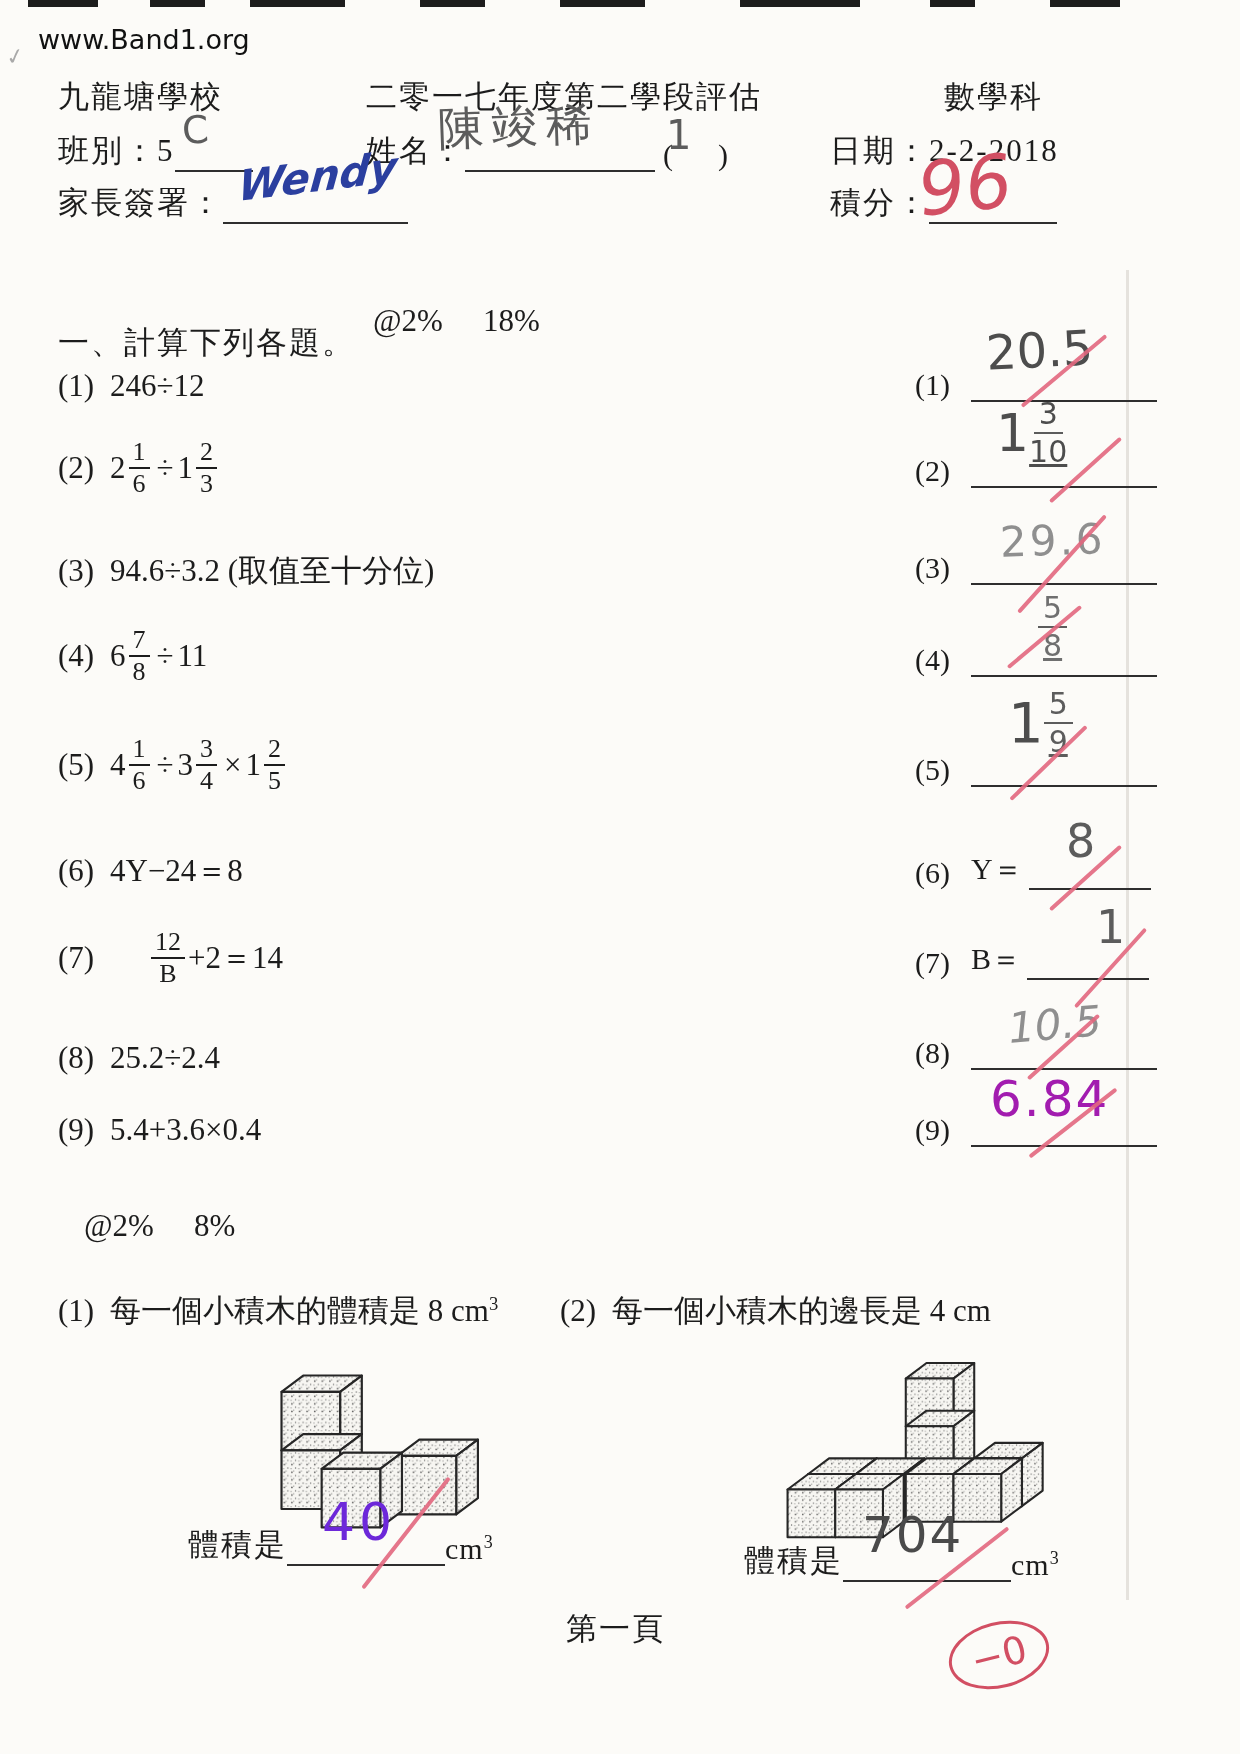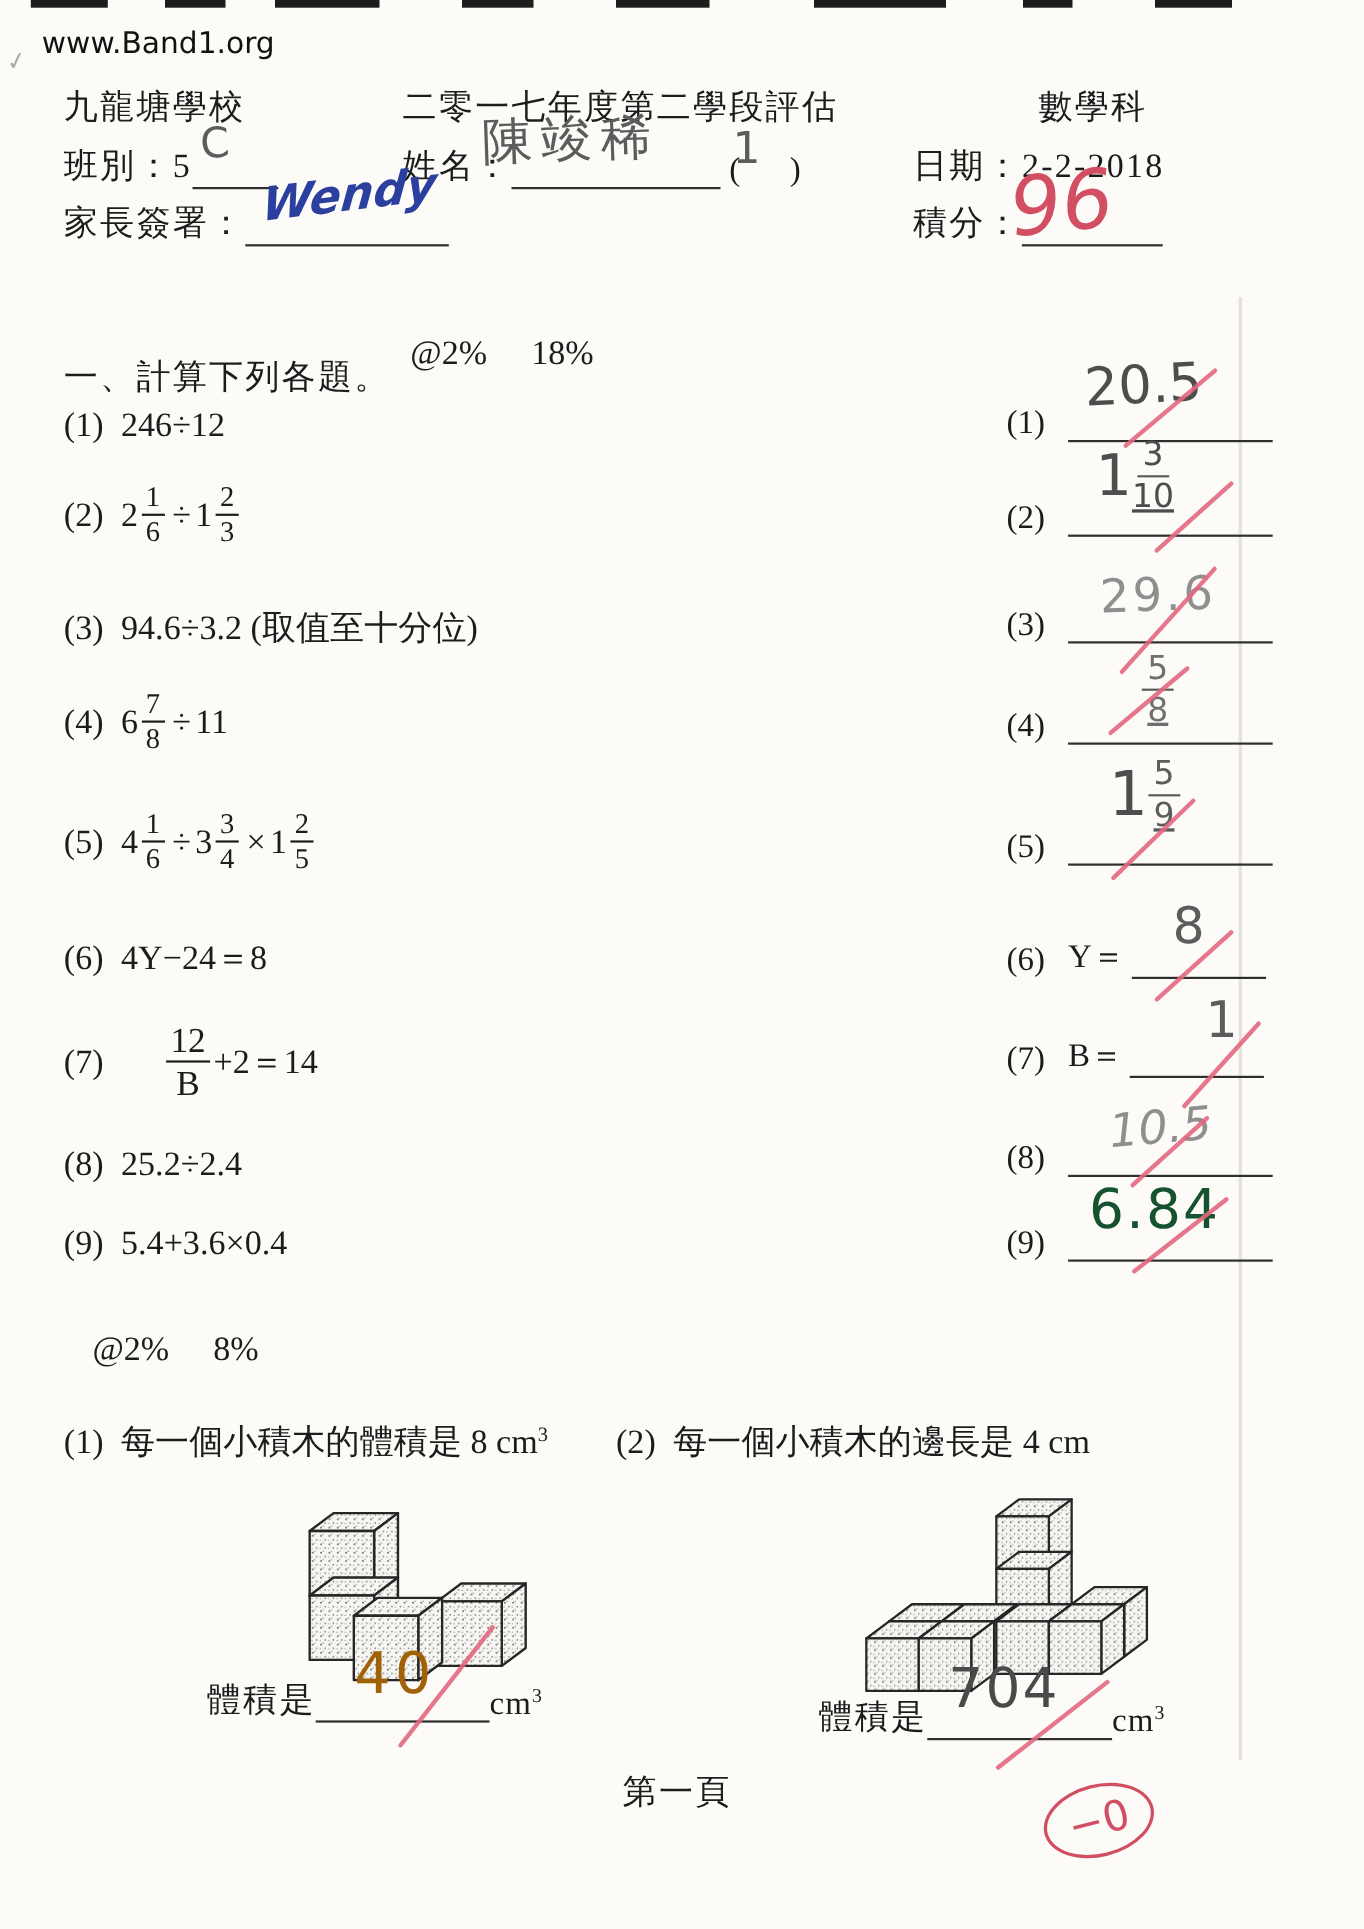--- a/index.html
+++ b/index.html
@@ -166,21 +166,21 @@
     </span>
   </div>
 
   <div class="prob" style="left:58px;top:850px;">
     <span class="pno">(6)</span>
     <span>4Y−24＝8</span>
   </div>
 
   <div class="prob" style="left:58px;top:928px;">
     <span class="pno">(7)</span>
-    <span class="frac" style="font-size:32px;margin-left:41px;">
+    <span class="frac" style="font-size:26px;margin-left:41px;">
       <span class="fn">12</span>
       <span class="fd">B</span>
     </span>
     <span>+2＝14</span>
   </div>
 
   <div class="prob" style="left:58px;top:1040px;">
     <span class="pno">(8)</span>
     <span>25.2÷2.4</span>
   </div>
@@ -252,21 +252,21 @@
   <div class="ans" style="left:915px;top:1032px;">
     <span class="pno">(8)</span>
     <span class="uline" style="width:186px;"></span>
   </div>
   <div class="abs hw hw-light" style="left:1008px;top:1000px;font-size:42px;transform:rotate(-5deg);font-style:italic;">10.5</div>
 
   <div class="ans" style="left:915px;top:1109px;">
     <span class="pno">(9)</span>
     <span class="uline" style="width:186px;"></span>
   </div>
-  <div class="abs hw" style="left:990px;top:1070px;font-size:50px;color:#14532d;letter-spacing:2px;">6.84</div>
+  <div class="abs hw" style="left:990px;top:1070px;font-size:50px;color:#a21caf;letter-spacing:2px;">6.84</div>
 
   <div class="tick" style="left:1009px;top:369px;width:110px;transform:rotate(-40deg);"></div>
   <div class="tick" style="left:1038px;top:468px;width:95px;transform:rotate(-42deg);"></div>
   <div class="tick" style="left:997px;top:562px;width:130px;transform:rotate(-48deg);"></div>
   <div class="tick" style="left:997px;top:635px;width:95px;transform:rotate(-40deg);"></div>
   <div class="tick" style="left:996px;top:761px;width:105px;transform:rotate(-44deg);"></div>
   <div class="tick" style="left:1038px;top:876px;width:95px;transform:rotate(-42deg);"></div>
   <div class="tick" style="left:1058px;top:966px;width:105px;transform:rotate(-48deg);"></div>
   <div class="tick" style="left:1016px;top:1045px;width:95px;transform:rotate(-42deg);"></div>
   <div class="tick" style="left:1018px;top:1121px;width:110px;transform:rotate(-38deg);"></div>
@@ -336,21 +336,21 @@
       <polygon points="175,131 195,116 241,116 221,131" fill="url(#stip)" stroke="#262626" stroke-width="2" stroke-linejoin="round"></polygon>
       <polygon points="221,131 241,116 241,162 221,177" fill="url(#stip)" stroke="#262626" stroke-width="2" stroke-linejoin="round"></polygon>
       <polygon points="175,131 221,131 221,177 175,177" fill="url(#stip)" stroke="#262626" stroke-width="2" stroke-linejoin="round"></polygon>
     </svg>
 
   <div class="abs row" style="left:188px;top:1524px;">
     <span class="print big-cn">體積是</span>
     <span class="uline" style="width:158px;"></span>
     <span class="print"><span>cm</span><sup>3</sup></span>
   </div>
-  <div class="abs hw" style="left:322px;top:1492px;font-size:52px;color:#a16207;letter-spacing:4px;">40</div>
+  <div class="abs hw" style="left:322px;top:1492px;font-size:52px;color:#6d28d9;letter-spacing:4px;">40</div>
 
   <div class="abs row" style="left:744px;top:1540px;">
     <span class="print big-cn">體積是</span>
     <span class="uline" style="width:168px;"></span>
     <span class="print"><span>cm</span><sup>3</sup></span>
   </div>
   <div class="abs hw" style="left:862px;top:1506px;font-size:50px;color:#4a4a4a;letter-spacing:2px;">704</div>
 
   <div class="tick" style="left:336px;top:1531px;width:140px;transform:rotate(-52deg);"></div>
   <div class="tick" style="left:892px;top:1566px;width:130px;transform:rotate(-38deg);"></div>

